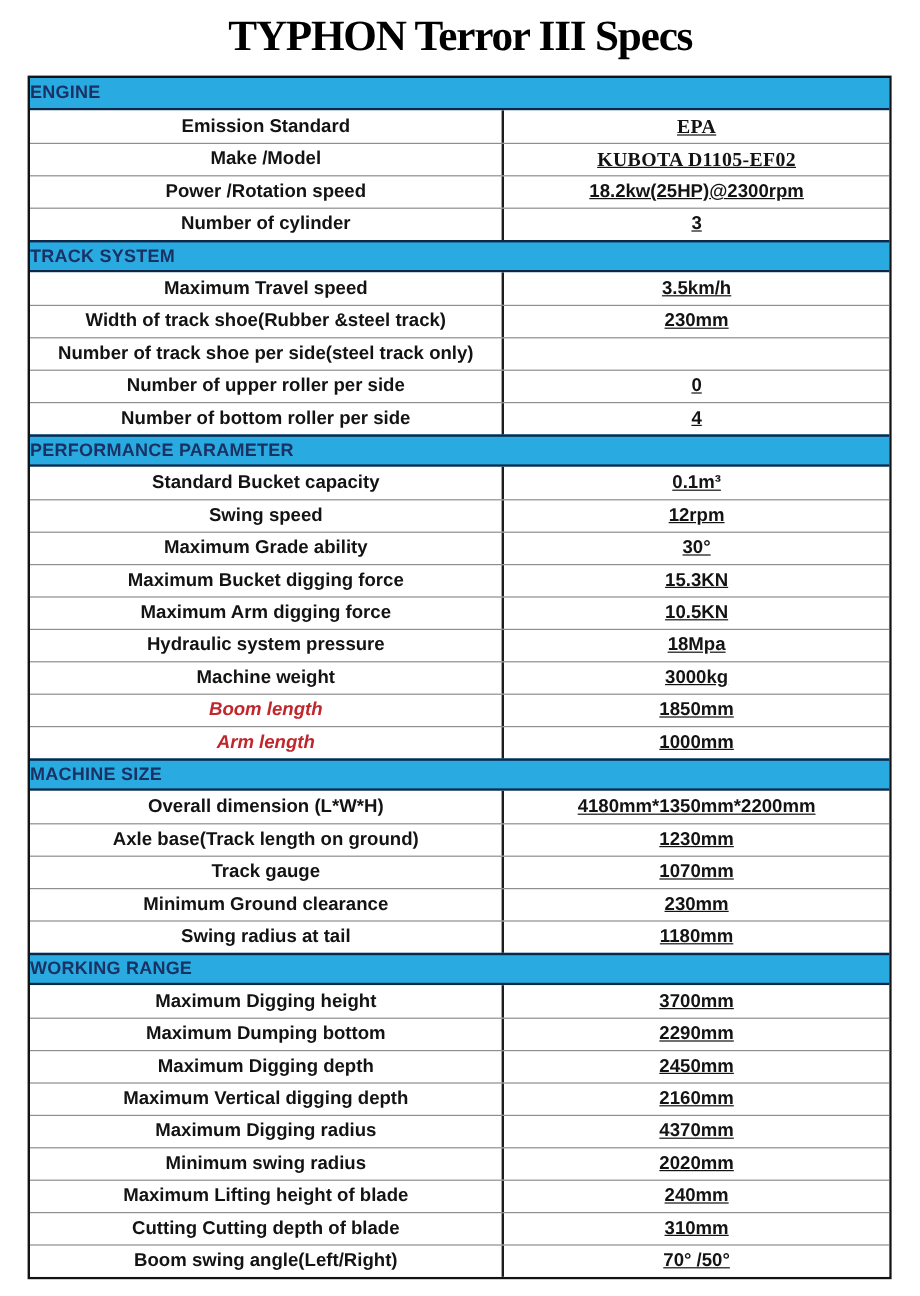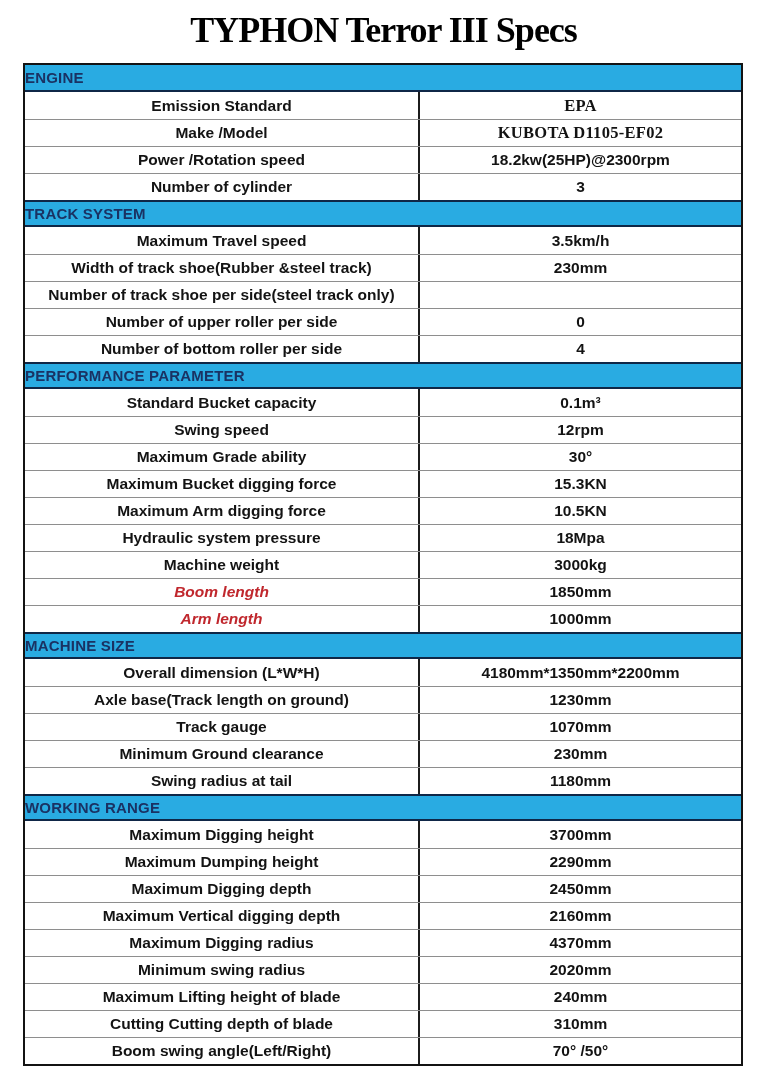--- a/index.html
+++ b/index.html
@@ -76,20 +76,21 @@
     color: #131313;
     white-space: nowrap;
     overflow: hidden;
   }
   .cell.label {
     width: 395px;
     border-right: 2px solid #1c1c1c;
   }
   .cell.value {
     flex: 1;
+    text-decoration: underline;
   }
   .cell.serif {
     font-family: "Liberation Serif", serif;
     font-size: 16.5px;
     letter-spacing: 0.3px;
   }
   .cell.red {
     color: var(--red-text, #c0272d);
     font-style: italic;
   }
@@ -194,21 +195,21 @@
       <div class="row">
         <div class="cell label">Swing radius at tail</div>
         <div class="cell value">1180mm</div>
       </div>
       <div class="section-header">WORKING RANGE</div>
       <div class="row">
         <div class="cell label">Maximum Digging height</div>
         <div class="cell value">3700mm</div>
       </div>
       <div class="row">
-        <div class="cell label">Maximum Dumping height</div>
+        <div class="cell label">Maximum Dumping bottom</div>
         <div class="cell value">2290mm</div>
       </div>
       <div class="row">
         <div class="cell label">Maximum Digging depth</div>
         <div class="cell value">2450mm</div>
       </div>
       <div class="row">
         <div class="cell label">Maximum Vertical digging depth</div>
         <div class="cell value">2160mm</div>
       </div>

